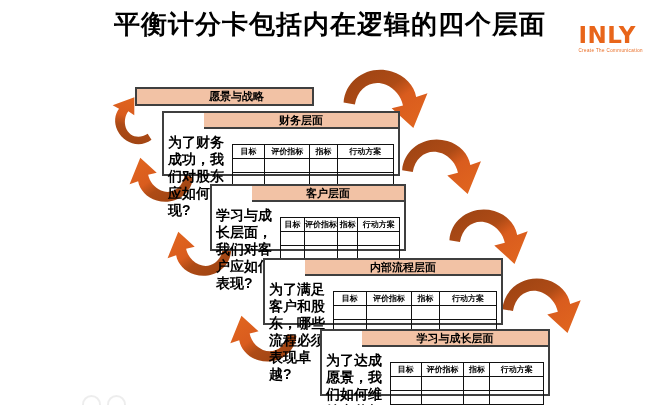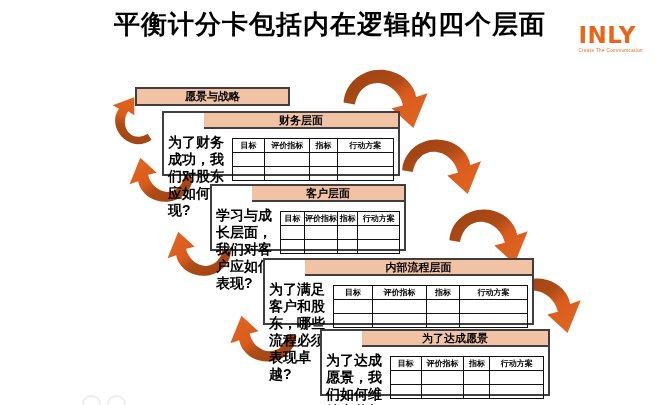--- a/index.html
+++ b/index.html
@@ -21,45 +21,45 @@
     font-family:"DejaVu Sans", sans-serif; font-weight:bold;
     font-size:23px; letter-spacing:0.5px;
   }
   .logo-tagline { font-size:4.5px; letter-spacing:0.4px; margin-top:3px; white-space:nowrap; }
 
   
   .vision-box {
     position:absolute; left:135px; top:87px; width:151px; height:15px;
     background:#F2C2A5; border:2px solid #3F3F3F;
     display:flex; align-items:center; justify-content:center;
-    font-size:11px; font-weight:bold;
+    font-size:11px; font-weight:bold;padding-left:24px;
   }
 
   
   .section {
     position:absolute; background:#fff; border:2px solid #3F3F3F; box-sizing:border-box;
   }
   .section-header {
     height:14px; background:#F2C2A5; border-bottom:2px solid #3F3F3F;
     display:flex; align-items:center; justify-content:center;
     font-size:11px; font-weight:bold;margin-left:40px;
   }
   .section-body { display:flex; padding:3px 4px 2px 4px; }
   .question {
     width:64px; flex:none; font-size:14px; font-weight:bold;
     line-height:1.22; padding-top:2px;
   }
-  .bsc-table { flex:1; border-collapse:collapse; table-layout:fixed; margin-top:6px; align-self:flex-start; width:100%; }
+  .bsc-table { flex:1; border-collapse:collapse; table-layout:fixed; margin-top:12px; align-self:flex-start; width:100%; }
   .bsc-table th, .bsc-table td {
     border:1.5px solid #111; padding:0; height:13px;
     font-size:8px; font-weight:bold; text-align:center;
   }
   #sec-0 { left:162px; top:111px; width:238px; height:65px; }
   #sec-1 { left:210px; top:184px; width:196px; height:67px; }
-  #sec-2 { left:263px; top:258px; width:271px; height:67px; }
+  #sec-2 { left:263px; top:258px; width:240px; height:67px; }
   #sec-3 { left:320px; top:329px; width:230px; height:67px; }
 
   
   .arr { position:absolute; }
   .arr-flip { transform:rotate(180deg); }
   .arr-curl { transform:rotate(228deg); }
 
   
   .watermark { position:absolute; left:82px; top:395px; display:flex; gap:6px; opacity:0.5; }
   .watermark span { width:15px; height:15px; border:2px solid #ddd; border-radius:50%; display:block; }
@@ -217,21 +217,21 @@
               <td></td>
               <td></td>
               <td></td>
             </tr>
       </tbody>
         </table>
     </div>
   </div>
 
   <div class="section" id="sec-3">
-    <div class="section-header">为了达成愿景</div>
+    <div class="section-header">学习与成长层面</div>
     <div class="section-body">
       <div class="question">为了达成愿景，我们如何维持变革与改进的能力?</div>
       <table class="bsc-table">
         <colgroup>
             <col style="width:20%">
             <col style="width:28%">
             <col style="width:17%">
             <col style="width:35%">
           </colgroup>
         <tbody>

